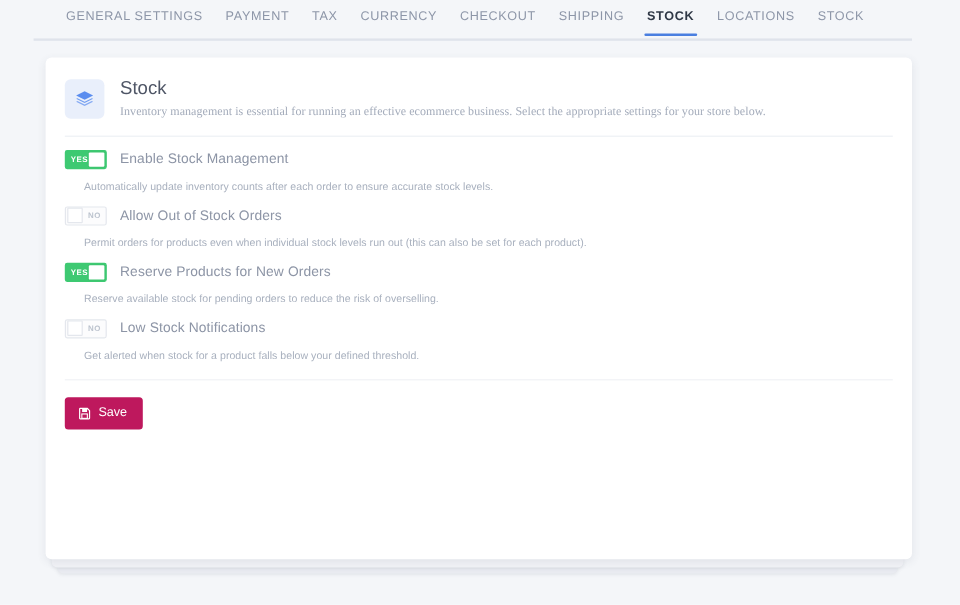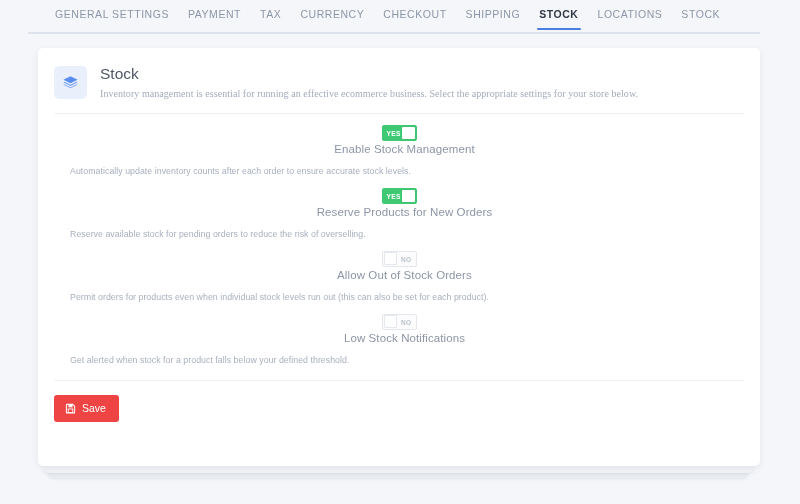--- a/index.html
+++ b/index.html
@@ -133,21 +133,20 @@
   
   .rows {
     padding: 0 16px;
   }
   .row {
     padding-top: 11px;
   }
   .row-main {
     display: flex;
     align-items: center;
-    flex-direction: column;
   }
   .row-label {
     font-size: 11.5px;
     color: #8d95a6;
     margin-left: 11px;
     letter-spacing: 0.1px;
     line-height: 16px;
   }
   .row-desc {
     font-size: 8.8px;
@@ -215,21 +214,21 @@
     background: #f0f2f6;
     margin: 14px 16px 0 16px;
   }
   .footer {
     padding: 14px 16px 0 16px;
   }
   .save-btn {
     display: inline-flex;
     align-items: center;
     gap: 6px;
-    background: #ef4444;
+    background: #be185d;
     color: #ffffff;
     border: none;
     border-radius: 3px;
     padding: 7px 13px 7px 11px;
     font-size: 10.5px;
     font-family: "Liberation Sans", sans-serif;
     cursor: pointer;
     line-height: 13px;
   }
   .save-btn svg { display: block; }
@@ -274,47 +273,47 @@
   <div class="rows" id="settings-rows">
       <div class="row">
         <div class="row-main">
           <div class="toggle on">
             <span class="toggle-text">YES</span>
             <span class="toggle-knob"></span>
           </div>
           <div class="row-label">Enable Stock Management</div>
         </div>
         <div class="row-desc">Automatically update inventory counts after each order to ensure accurate stock levels.</div>
+      </div>
+      <div class="row">
+        <div class="row-main">
+          <div class="toggle off">
+            <span class="toggle-text">NO</span>
+            <span class="toggle-knob"></span>
+          </div>
+          <div class="row-label">Allow Out of Stock Orders</div>
+        </div>
+        <div class="row-desc">Permit orders for products even when individual stock levels run out (this can also be set for each product).</div>
       </div>
       <div class="row">
         <div class="row-main">
           <div class="toggle on">
             <span class="toggle-text">YES</span>
             <span class="toggle-knob"></span>
           </div>
           <div class="row-label">Reserve Products for New Orders</div>
         </div>
         <div class="row-desc">Reserve available stock for pending orders to reduce the risk of overselling.</div>
       </div>
       <div class="row">
         <div class="row-main">
           <div class="toggle off">
             <span class="toggle-text">NO</span>
             <span class="toggle-knob"></span>
           </div>
-          <div class="row-label">Allow Out of Stock Orders</div>
-        </div>
-        <div class="row-desc">Permit orders for products even when individual stock levels run out (this can also be set for each product).</div>
-      </div>
-      <div class="row">
-        <div class="row-main">
-          <div class="toggle off">
-            <span class="toggle-text">NO</span>
-            <span class="toggle-knob"></span>
-          </div>
           <div class="row-label">Low Stock Notifications</div>
         </div>
         <div class="row-desc">Get alerted when stock for a product falls below your defined threshold.</div>
       </div>
     </div>
 
   <div class="footer-divider"></div>
 
   <div class="footer">
     <button class="save-btn">

